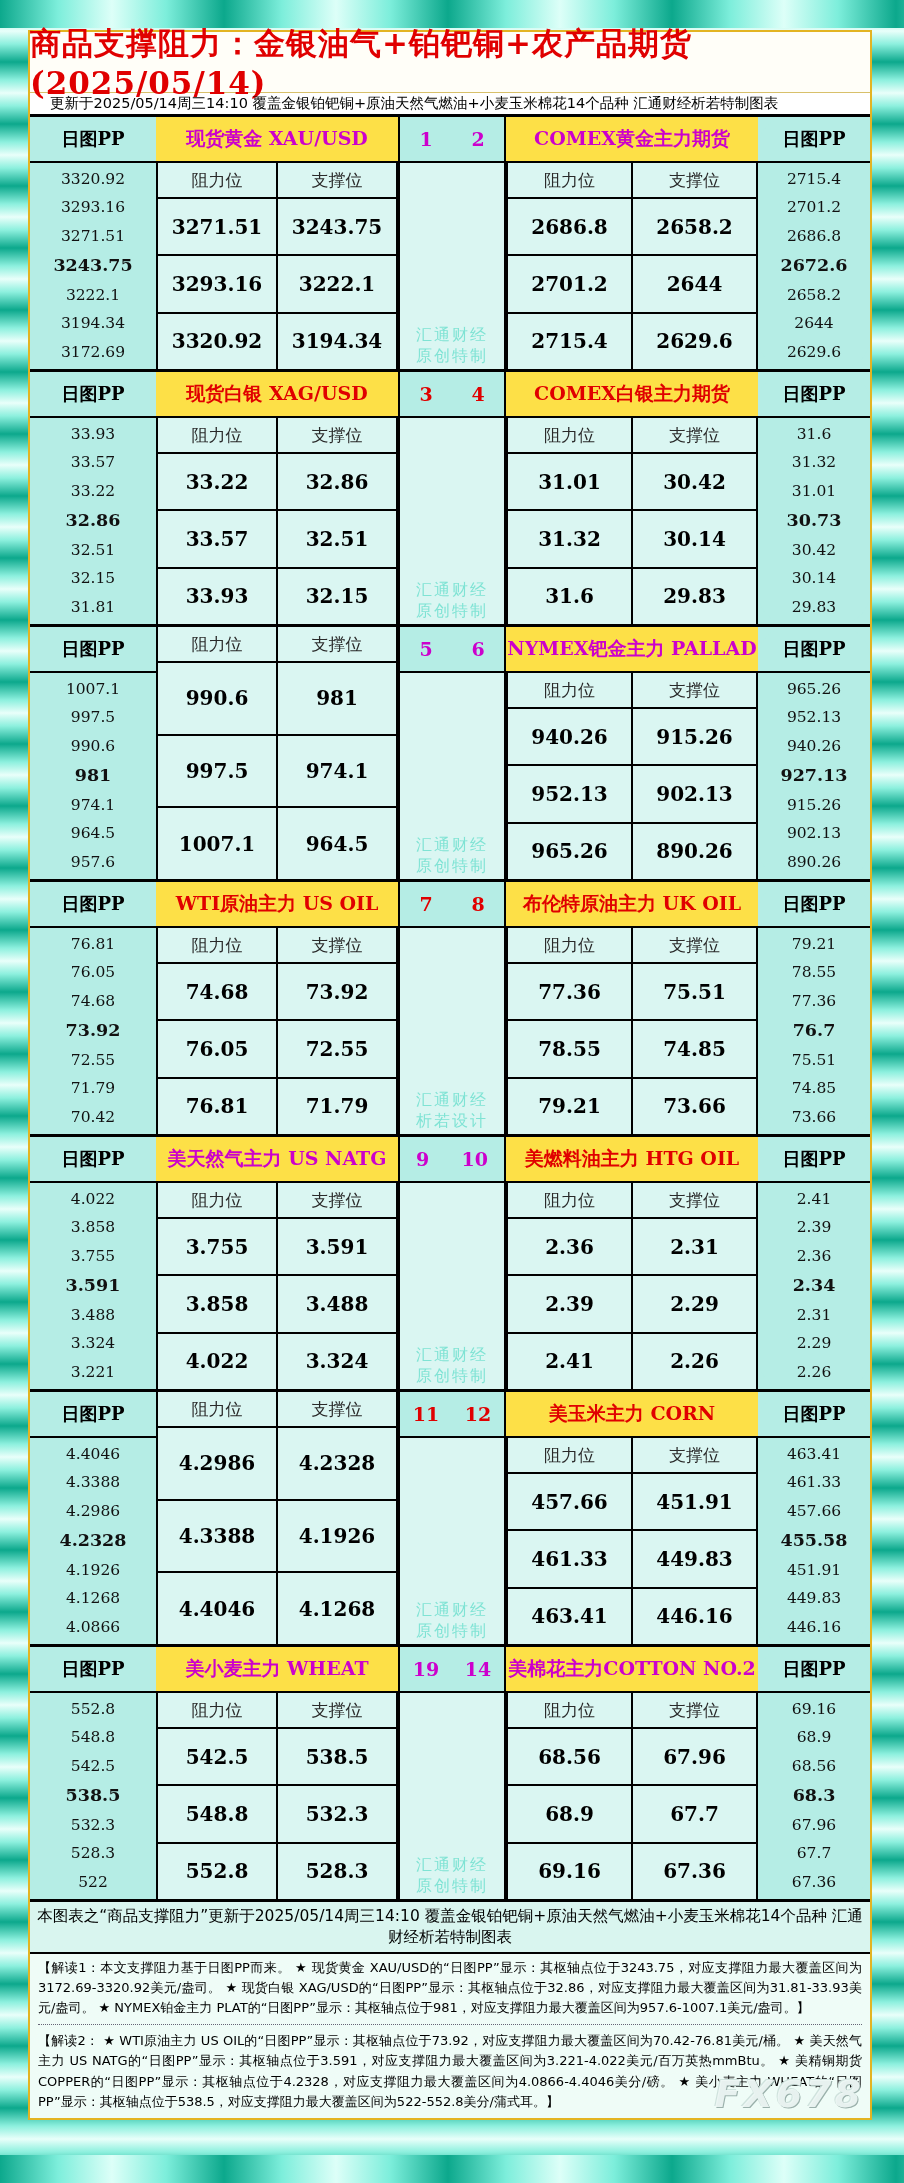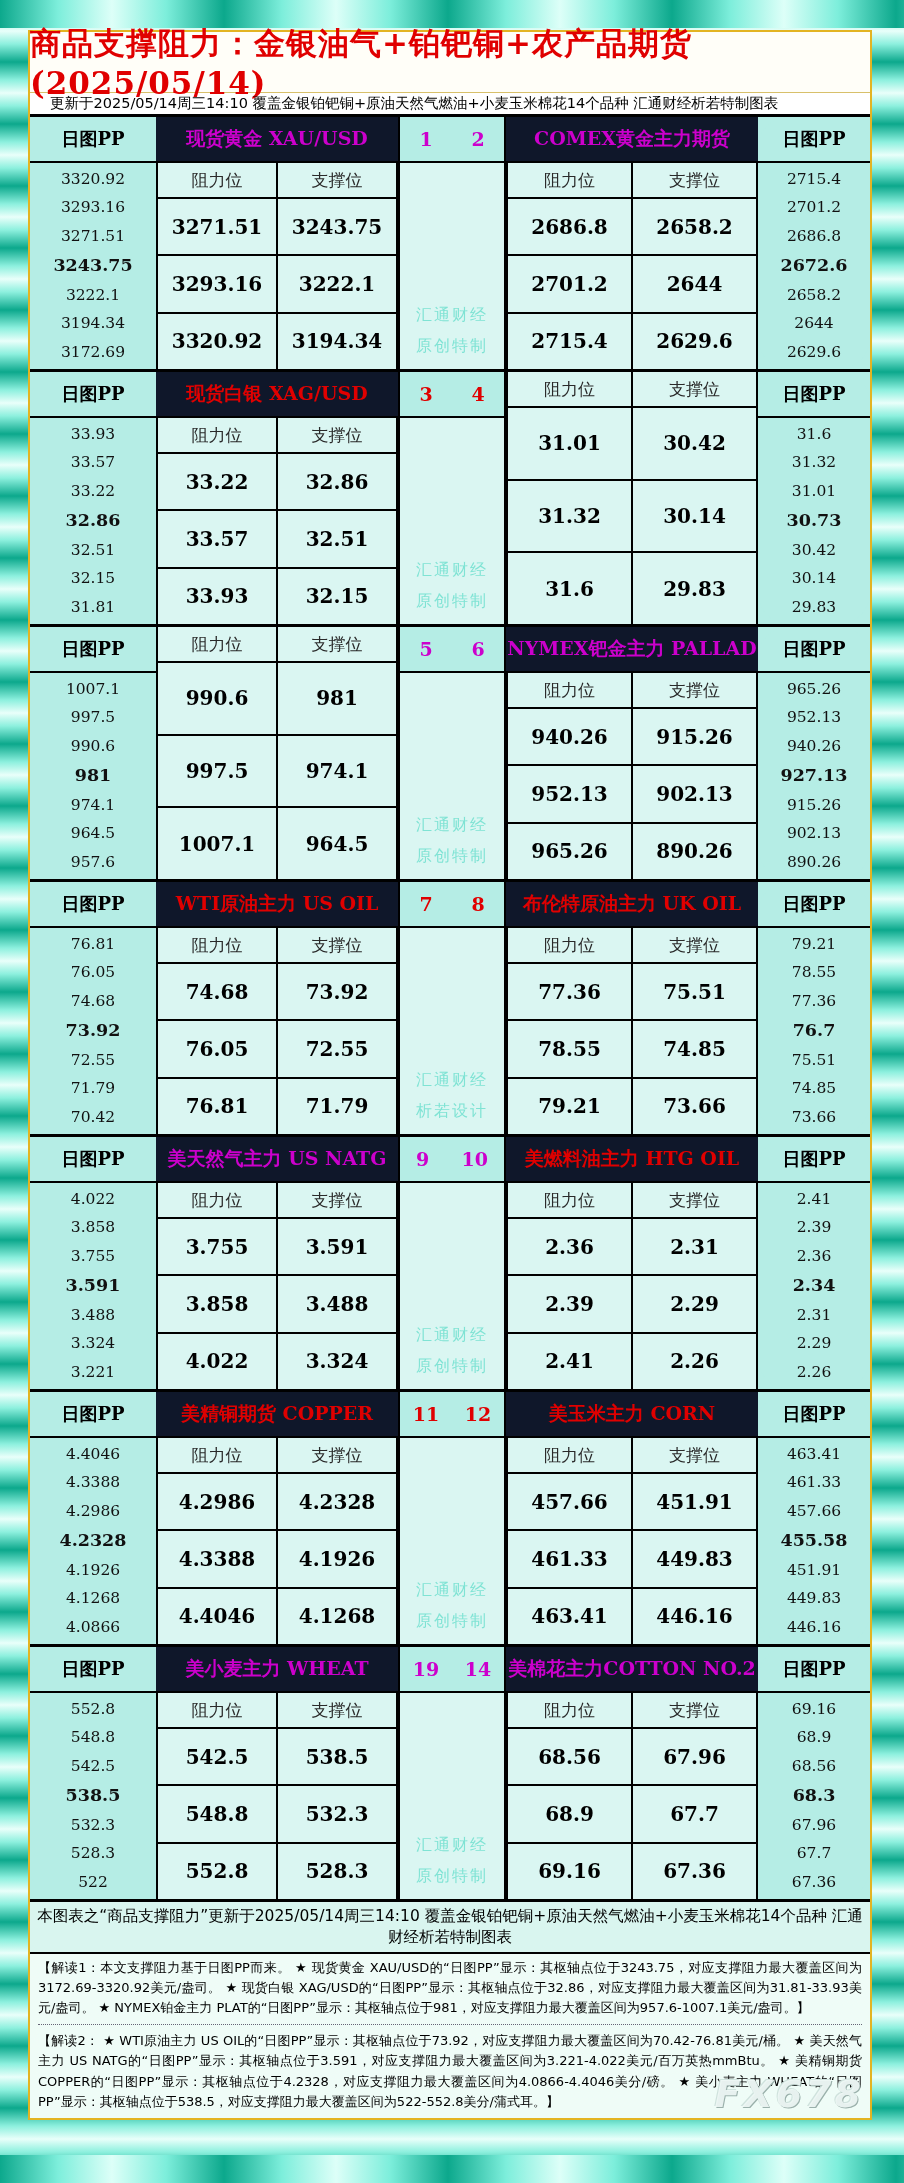--- a/index.html
+++ b/index.html
@@ -23,38 +23,38 @@
   .region{border-top:3px solid #000;border-bottom:3px solid #000;background:#b5ede5;}
   .block{display:grid;grid-template-columns:126px 242px 108px 252px 112px;height:252px;border-bottom:3px solid #000;}
   .block:last-child{border-bottom:none;}
   .sidecol{display:flex;flex-direction:column;background:#b5ede5;border-radius:31px;}
   .pp-cell{height:44px;display:flex;align-items:center;justify-content:center;
     font-weight:bold;font-size:18px;color:#000;border-bottom:2px solid #000;flex:none;
     font-family:"DejaVu Serif","Liberation Serif",serif;}
   .side-nums{flex:1;display:flex;flex-direction:column;justify-content:space-around;align-items:center;padding:2px 0;}
   .side-nums span{font-size:15.5px;color:#111;font-family:"DejaVu Serif","Liberation Serif",serif;line-height:1;}
   .side-nums span.pivot{font-weight:bold;font-size:17.5px;}
-  .tablecol{display:flex;flex-direction:column;background:#0f172a;}
+  .tablecol{display:flex;flex-direction:column;background:#fde047;}
   .title-cell{height:44px;display:flex;align-items:center;justify-content:center;
     font-weight:bold;font-size:19px;border-bottom:2px solid #000;flex:none;white-space:nowrap;
     font-family:"DejaVu Serif","Liberation Serif",serif;}
   .ptable{flex:1;display:flex;flex-direction:column;background:#daf6f2;border-left:2px solid #000;border-right:2px solid #000;margin:0;}
   .thead{display:flex;height:34px;border-bottom:2px solid #000;flex:none;}
   .thead span{flex:1;display:flex;align-items:center;justify-content:center;font-size:17px;color:#2a2a2a;border-right:2px solid #000;
     font-family:"DejaVu Serif","Liberation Serif",serif;}
   .thead span:last-child{border-right:none;}
   .trow{display:flex;flex:1;border-bottom:2px solid #000;}
   .trow:last-child{border-bottom:none;}
   .trow span{flex:1;display:flex;align-items:center;justify-content:center;font-size:20px;font-weight:bold;color:#000;border-right:2px solid #000;
     font-family:"DejaVu Serif","Liberation Serif",serif;}
   .trow span:last-child{border-right:none;}
   .centercol{display:flex;flex-direction:column;border-left:2px solid #000;border-right:2px solid #000;background:#daf6f2;}
   .nums-cell{height:44px;display:flex;align-items:center;justify-content:space-around;background:#b5ede5;border-bottom:2px solid #000;
     font-weight:bold;font-size:19px;flex:none;font-family:"DejaVu Serif","Liberation Serif",serif;}
-  .wm{flex:1;display:flex;flex-direction:column;justify-content:flex-end;align-items:center;padding-bottom:12px;gap:10px;}
+  .wm{flex:1;display:flex;flex-direction:column;justify-content:flex-end;align-items:center;padding-bottom:2px;}
   .wm span{color:#7fe3d4;font-size:16px;letter-spacing:2px;}
   .c-red{color:#e00000;} .c-mag{color:#cc00cc;}
   
   .note{background:#d9f5ef;border-bottom:2px solid #000;padding:4px 6px;font-size:15.5px;color:#000;text-align:center;line-height:1.35;}
   .paras{background:#effcf7;padding:4px 8px 6px 8px;position:relative;}
   .para{font-size:13px;color:#000;line-height:1.55;text-align:justify;margin:0;}
   .sep{border-top:1px dotted #667;margin:6px 0;}
   .brand{position:absolute;right:6px;bottom:2px;font-size:38px;font-weight:bold;font-style:italic;
     color:rgba(240,248,246,0.9);text-shadow:1px 1px 0 #9ab0ab,-1px -1px 0 #cfe2dd;letter-spacing:3px;
     font-family:"DejaVu Sans","Liberation Sans",sans-serif;}
@@ -196,20 +196,21 @@
         <span class="c-red">3</span>
         <span class="c-red">4</span>
       </div>
       <div class="wm">
         <span>汇通财经</span>
         <span>原创特制</span>
       </div>
     </div>
 
     <div class="tablecol">
+      <div class="title-cell c-red">COMEX白银主力期货</div>
       <div class="ptable">
         <div class="thead">
           <span>阻力位</span>
           <span>支撑位</span>
         </div>
         <div class="trow">
           <span>31.01</span>
           <span>30.42</span>
         </div>
         <div class="trow">
@@ -493,21 +494,20 @@
         <span>4.3388</span>
         <span>4.2986</span>
         <span class="pivot">4.2328</span>
         <span>4.1926</span>
         <span>4.1268</span>
         <span>4.0866</span>
       </div>
     </div>
 
     <div class="tablecol">
-      <div class="title-cell c-red">美精铜期货 COPPER</div>
       <div class="ptable">
         <div class="thead">
           <span>阻力位</span>
           <span>支撑位</span>
         </div>
         <div class="trow">
           <span>4.2986</span>
           <span>4.2328</span>
         </div>
         <div class="trow">

